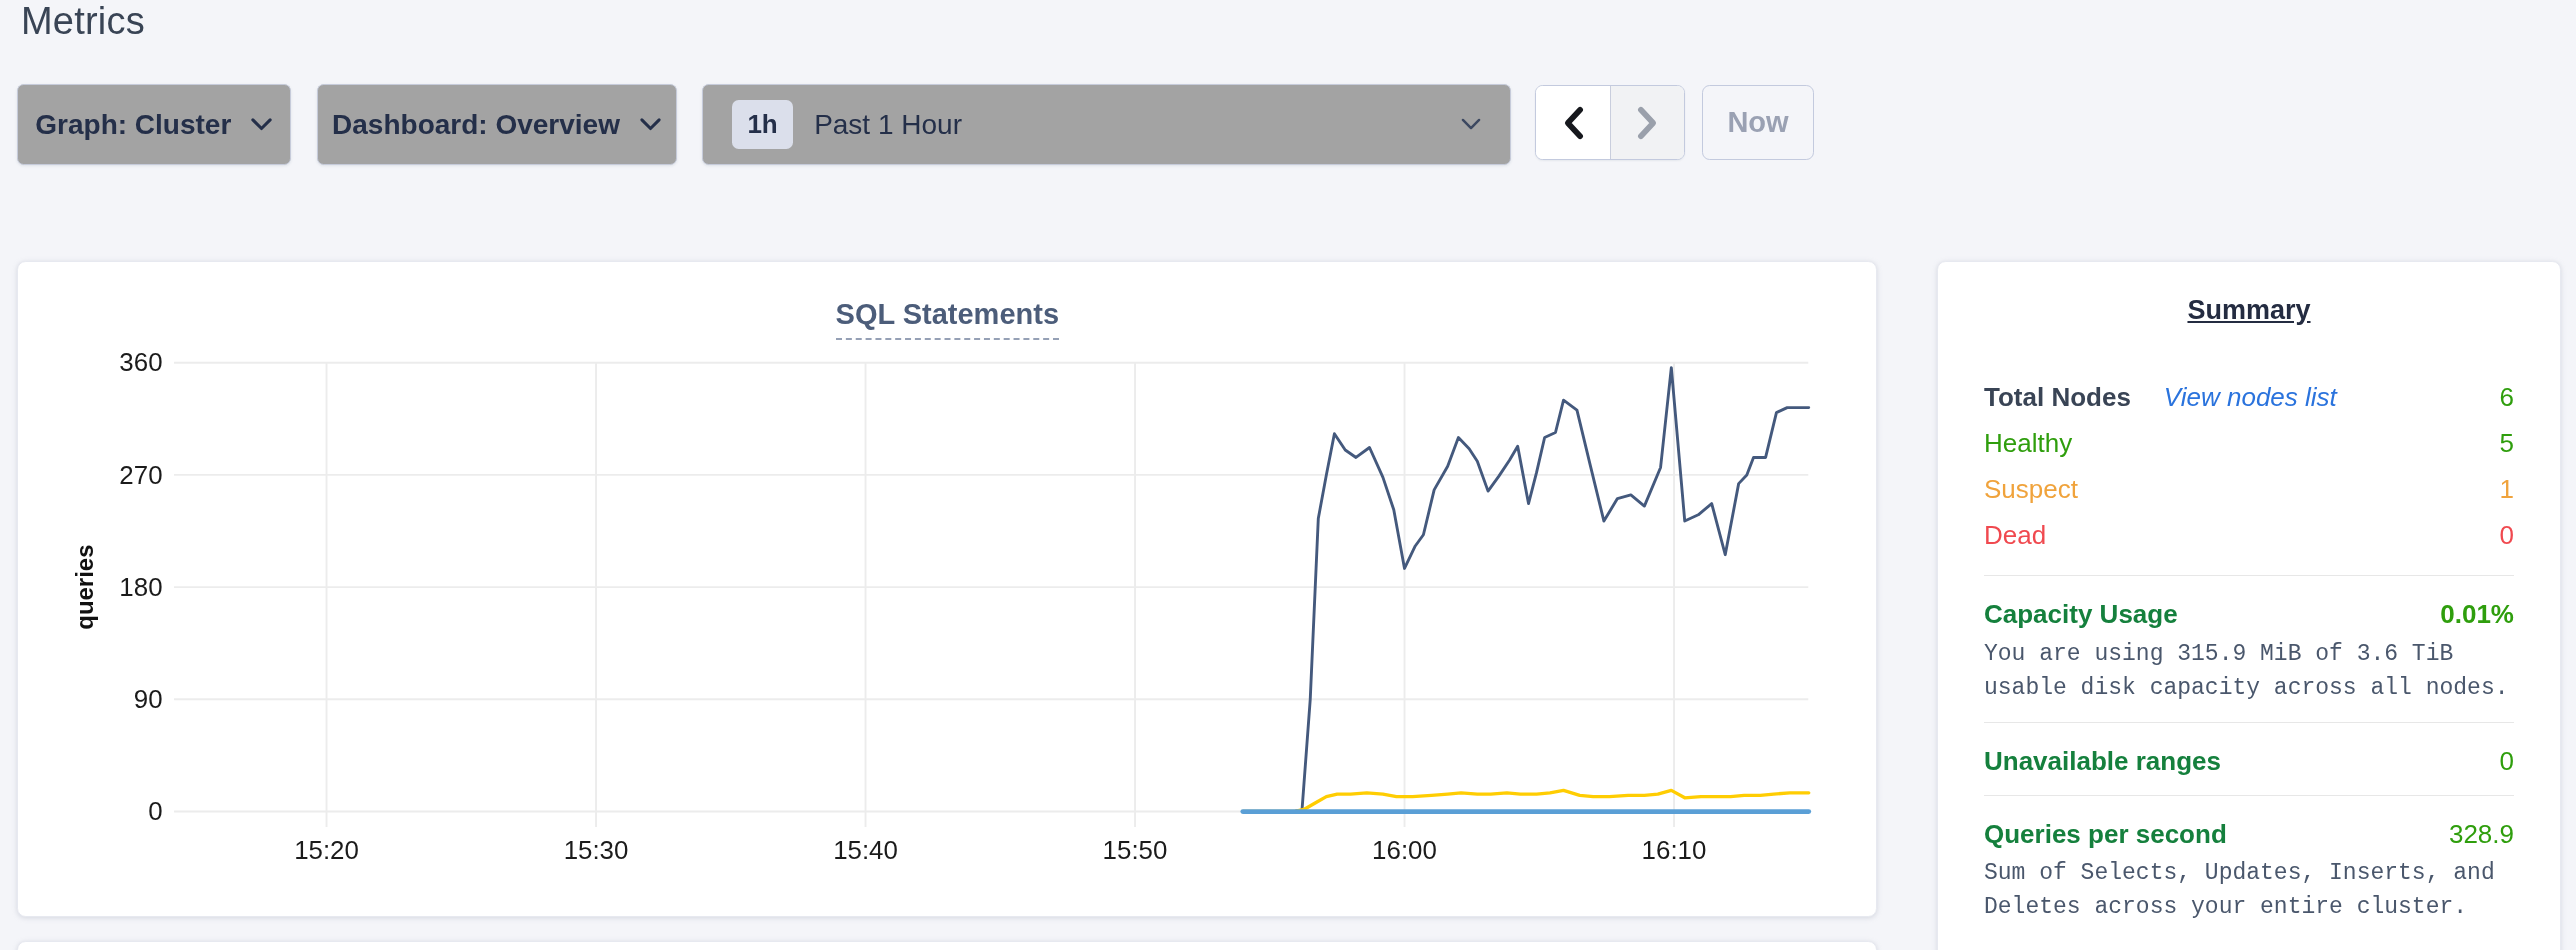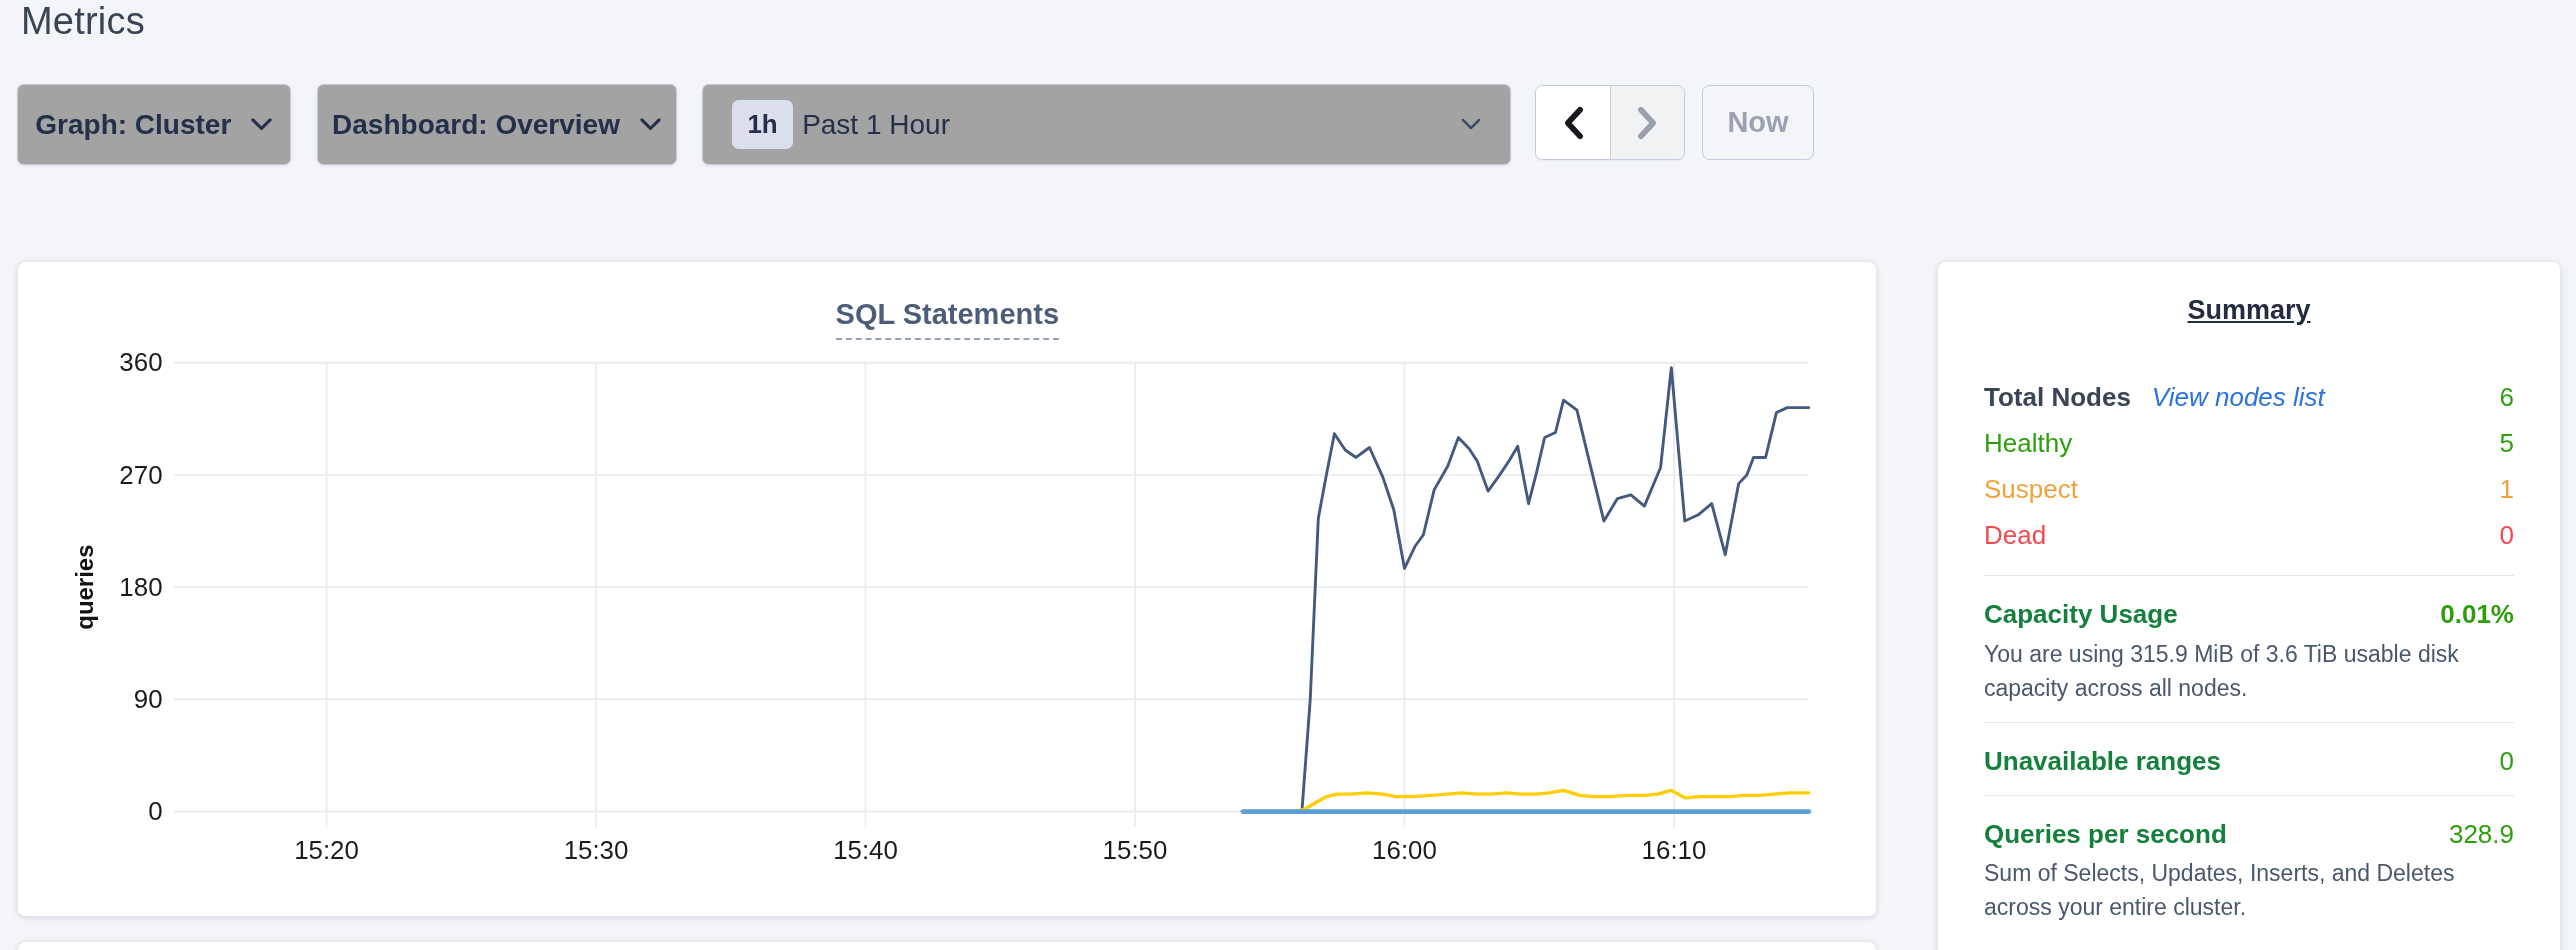--- a/index.html
+++ b/index.html
@@ -21,21 +21,21 @@
     background:#a3a3a3; border:1px solid #c6cbda; border-radius:6.7px;
     display:flex; align-items:center; justify-content:center;
     box-shadow:0 1px 2.9px rgba(67,90,111,.12);
     font-size:28px; font-weight:700; color:#242f49; cursor:pointer;
   }
   .dd-graph { left:17.3px; width:274px; gap:19px; }
   .dd-dashboard { left:317px; width:360px; gap:19px; }
   .dd-time { left:702px; width:809px; justify-content:flex-start; padding:0 29px; font-weight:400; }
   .time-badge {
     background:#dbdfeb; color:#242f49; font-weight:700;
-    border-radius:6.7px; padding:8.6px 15.4px; font-size:26px; margin-right:9px;
+    border-radius:6.7px; padding:8.6px 15.4px; font-size:26px; margin-right:21px;
   }
   .dd-time .chev { margin-left:auto; }
   .arrow-group {
     position:absolute; left:1535px; top:85px; width:150px; height:75px;
     border:1px solid #c3cade; border-radius:7.7px; overflow:hidden;
     display:flex; background:#fff; box-shadow:0 1px 1.9px rgba(67,90,111,.08);
   }
   .arrow-btn { width:75px; height:100%; display:flex; align-items:center; justify-content:center;
     background:#fff; border:none; cursor:pointer; }
   .arrow-btn.disabled { background:#f1f2f4; border-left:1px solid #c9cedd; cursor:default; }
@@ -58,29 +58,29 @@
   .chart-title-wrap { position:absolute; top:36px; left:0; width:100%; text-align:center; z-index:2; }
   .chart-title {
     display:inline-block; font-size:29px; font-weight:700; color:#4c5d7a;
     border-bottom:2.9px dashed #95a0b5; padding-bottom:6.7px; cursor:help;
   }
   #chart-svg { position:absolute; left:0; top:0; font-family:"Liberation Sans","DejaVu Sans",sans-serif; }
   
   .summary-title { margin-top:33px; text-align:center; font-size:27px; font-weight:700; color:#242c41;text-decoration:underline; }
   .node-rows { margin-top:48px; }
   .srow { height:46px; display:flex; align-items:center; justify-content:space-between; font-size:26px; }
-  .srow .left { display:flex; align-items:center; gap:21px; }
+  .srow .left { display:flex; align-items:center; gap:33px; }
   .srow .lbl { font-weight:700; }
   .srow.plain .lbl { font-weight:400; }
   .srow a { text-decoration:none; font-weight:400; cursor:pointer; }
   .divider { border-top:1px solid #e7e7e7; margin-top:17.3px; }
   .sec-head { margin-top:23px; display:flex; justify-content:space-between; align-items:center; font-size:26px; }
   .sec-head .lbl { font-weight:700; color:#15803d;text-align:center; }
   .sec-head .val { font-weight:400; }
-  .desc { margin-top:6.7px; font-size:23px; line-height:34px; color:#4a576c; font-weight:400; }
+  .desc { margin-top:6.7px; font-size:23px; line-height:34px; color:#4a576c; font-weight:400;font-family:Liberation Mono, monospace; }
   .desc:empty { display:none; }
 </style>
 </head>
 <body>
 
 <h1 class="page-title">Metrics</h1>
 
 <div class="ctl dd-graph">
   <span>Graph: Cluster</span>
   <span style="display:flex;">

